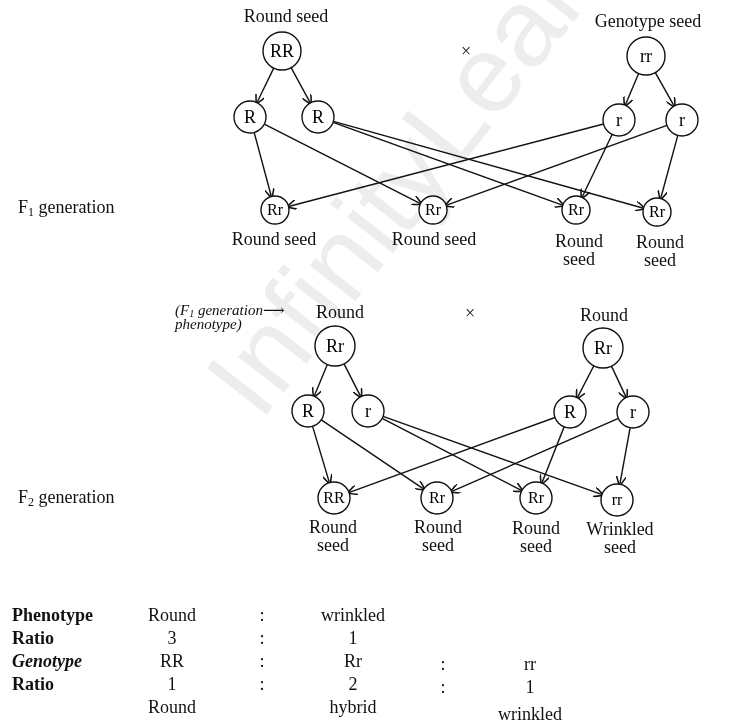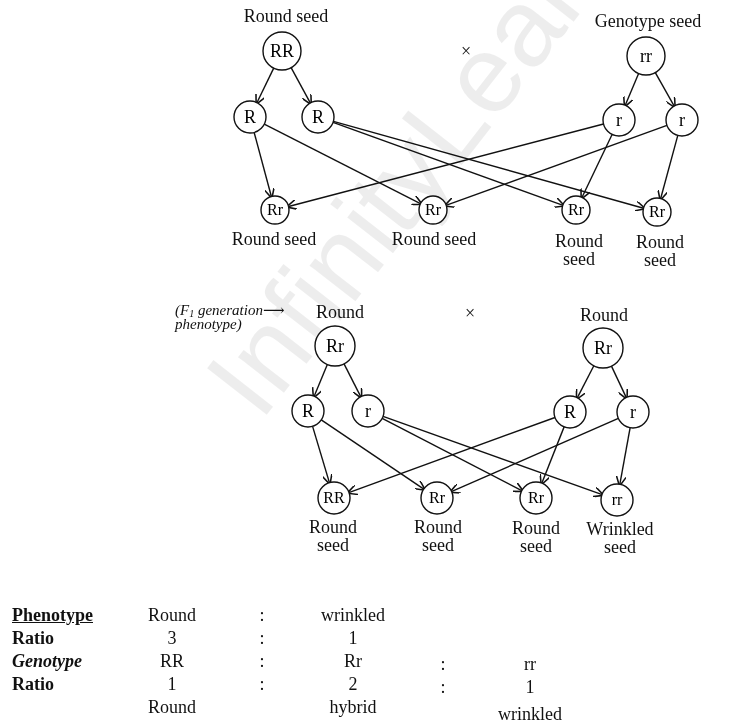--- a/index.html
+++ b/index.html
@@ -135,46 +135,48 @@
           <circle cx="617" cy="500" r="16" fill="#fff" stroke="#111" stroke-width="1.4"></circle>
           <text x="617" y="505.44" text-anchor="middle" font-family="&quot;Liberation Serif&quot;, serif" font-size="16">rr</text>
         </g>
       </g>
   </svg>
 
   <div class="t c" style="left:286px;top:7px">Round seed</div>
   <div class="t c" style="left:648px;top:12px">Genotype seed</div>
   <div class="t c" style="left:466px;top:42px">×</div>
 
+  <div class="t" style="left:18px;top:198px"><span>F</span><span class="sub">1</span><span> generation</span></div>
 
   <div class="t c" style="left:274px;top:230px">Round seed</div>
   <div class="t c" style="left:434px;top:230px">Round seed</div>
   <div class="t c" style="left:579px;top:232px">Round</div>
   <div class="t c" style="left:579px;top:250px">seed</div>
   <div class="t c" style="left:660px;top:233px">Round</div>
   <div class="t c" style="left:660px;top:251px">seed</div>
 
   <div class="t i" style="left:175px;top:302px"><span>(F</span><span style="font-size:10px;vertical-align:-2px">1</span><span> generation</span><span style="font-style:normal">⟶</span></div>
   <div class="t i" style="left:175px;top:316px">phenotype)</div>
   <div class="t c" style="left:340px;top:303px">Round</div>
   <div class="t c" style="left:604px;top:306px">Round</div>
   <div class="t c" style="left:470px;top:304px">×</div>
 
+  <div class="t" style="left:18px;top:488px"><span>F</span><span class="sub">2</span><span> generation</span></div>
 
   <div class="t c" style="left:333px;top:518px">Round</div>
   <div class="t c" style="left:333px;top:536px">seed</div>
   <div class="t c" style="left:438px;top:518px">Round</div>
   <div class="t c" style="left:438px;top:536px">seed</div>
   <div class="t c" style="left:536px;top:519px">Round</div>
   <div class="t c" style="left:536px;top:537px">seed</div>
   <div class="t c" style="left:620px;top:520px">Wrinkled</div>
   <div class="t c" style="left:620px;top:538px">seed</div>
 
   <div id="summary">
-      <div class="t b" style="left: 12px; top: 606px; text-decoration: underline;">Phenotype</div>
+      <div class="t b" style="left: 12px; top: 606px;">Phenotype</div>
       <div class="t c" style="left: 172px; top: 606px;">Round</div>
       <div class="t c" style="left: 262px; top: 606px;">:</div>
       <div class="t c" style="left: 353px; top: 606px;">wrinkled</div>
       <div class="t b" style="left: 12px; top: 629px;">Ratio</div>
       <div class="t c" style="left: 172px; top: 629px;">3</div>
       <div class="t c" style="left: 262px; top: 629px;">:</div>
       <div class="t c" style="left: 353px; top: 629px;">1</div>
       <div class="t b" style="left: 12px; top: 652px; font-style: italic;">Genotype</div>
       <div class="t c" style="left: 172px; top: 652px;">RR</div>
       <div class="t c" style="left: 262px; top: 652px;">:</div>

